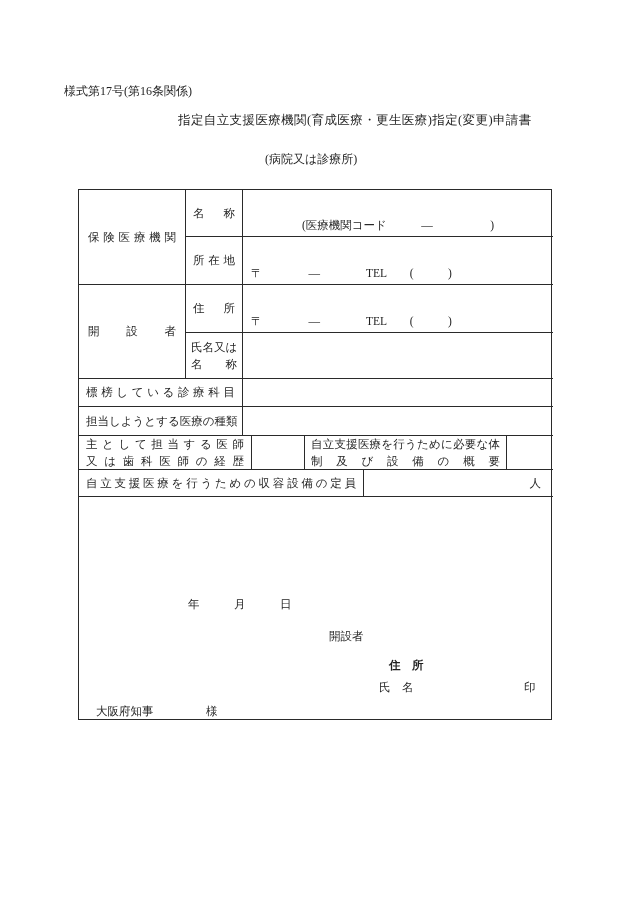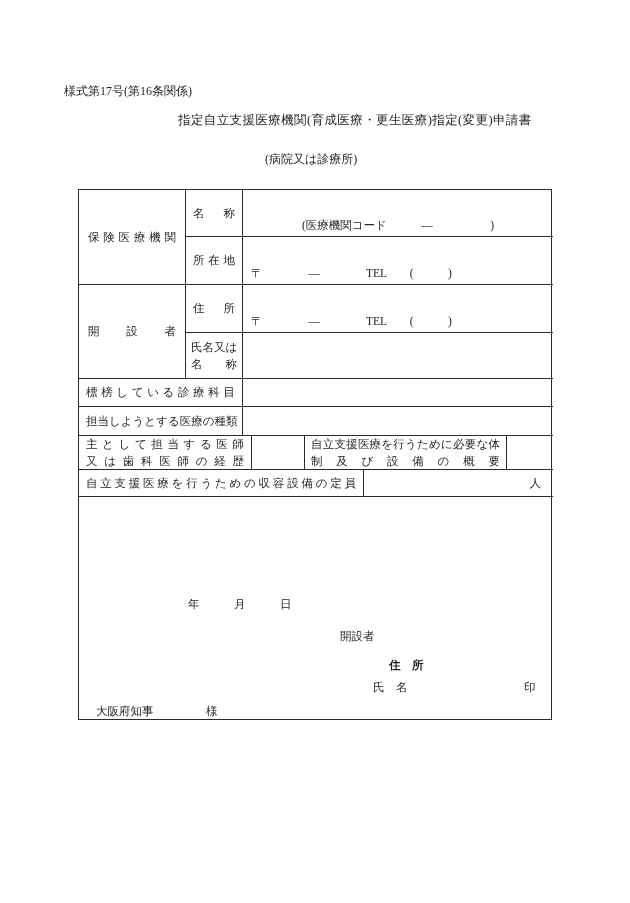--- a/index.html
+++ b/index.html
@@ -94,23 +94,23 @@
   
   .stmt-lines {
     position: absolute;
     left: 4px; right: 4px; top: 8px;
     font-size: 11.5px;
     line-height: 24.5px;
   }
   .stmt-line { white-space: nowrap; }
   .sig-item { position: absolute; font-size: 11.5px; white-space: nowrap; }
   #date-line   { left: 61px;  top: 100px; margin-left: 48px; }
-  #signer      { left: 261px; top: 132px; }
+  #signer      { left: 250px; top: 132px; }
   #sig-address { left: 310px; top: 161px; font-weight: bold; }
-  #sig-name    { left: 294px; top: 183px; font-family: Liberation Serif, serif; }
+  #sig-name    { left: 300px; top: 183px; font-family: Liberation Serif, serif; }
   #seal        { left: 445px; top: 183px; }
   #addressee   { left: 17px;  top: 207px; }
   #honorific   { left: 127px; top: 207px; }
 </style>
 </head>
 <body>
 
 <div class="abs" id="form-number">様式第17号(第16条関係)</div>
 <div class="abs" id="form-title">指定自立支援医療機関(育成医療・更生医療)指定(変更)申請書</div>
 <div class="abs" id="form-subtitle">(病院又は診療所)</div>

